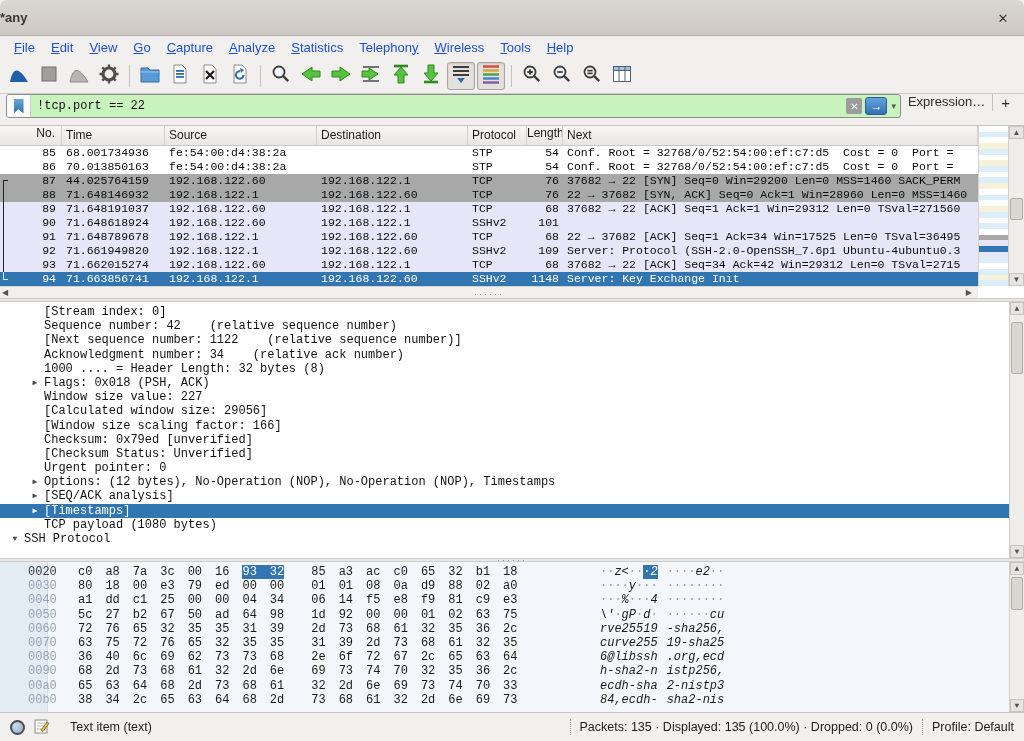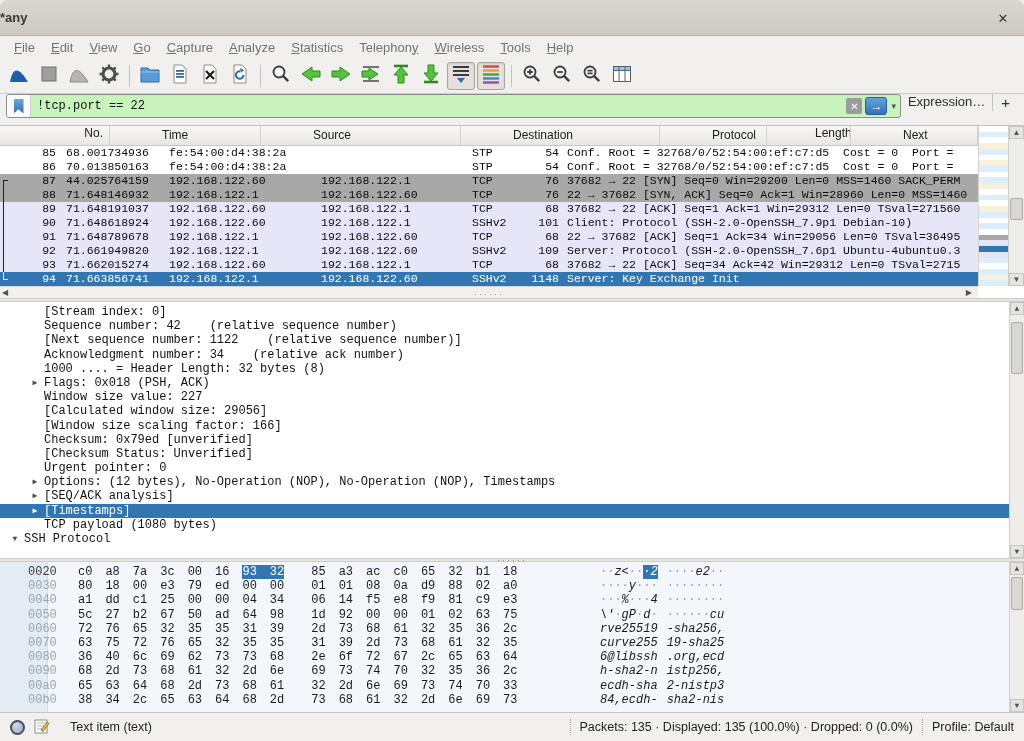--- a/index.html
+++ b/index.html
@@ -8,21 +8,21 @@
 
   
   .titlebar { height:36px; background:linear-gradient(#dad6d2,#cdc8c3); border-bottom:1px solid #b3aea8;
               border-radius:7px 7px 0 0; display:flex; align-items:center; justify-content:flex-start; position:relative; }
   .title-text { font-size:13px; font-weight:bold; color:#3a3733; }
   .close-btn { position:absolute; right:12px; top:9px; width:18px; height:18px; display:flex; align-items:center;
                justify-content:center; font-size:13px; color:#3a3733; cursor:default; }
 
   
   .menubar { height:22px; display:flex; align-items:center; padding-left:6px; background:#f1f0ee; }
-  .menu-item { font-size:13px; color:#737373; padding:2px 8px; white-space:nowrap; }
+  .menu-item { font-size:13px; color:#1d4ed8; padding:2px 8px; white-space:nowrap; }
   .menu-item .u { text-decoration:underline; }
 
   
   .toolbar { height:36px; display:flex; align-items:center; padding-left:4px; background:#f1f0ee;
              border-bottom:1px solid #cfccc8; }
   .tbtn { width:28px; height:28px; display:flex; align-items:center; justify-content:center; margin:0 1px; border-radius:3px; }
   .tbtn.active { border:1px solid #a8a49f; background:#e4e1dd; box-shadow:inset 0 1px 2px rgba(0,0,0,.12); }
   .tsep { width:1px; height:22px; background:#c6c3bf; margin:0 5px; }
 
   
@@ -44,21 +44,21 @@
   .caret-btn { font-size:9px; color:#555; padding:0 4px 0 1px; }
   .expression-label { font-size:13px; color:#2d2d2d; white-space:nowrap; }
   .plus-btn { font-size:15px; color:#2d2d2d; padding:0 8px; border-left:1px solid #c6c3bf; }
 
   
   .plist { height:172px; display:flex; background:#fff; }
   .plist-main { flex:1; display:flex; flex-direction:column; overflow:hidden; }
   .plist-header { height:20px; display:flex; background:linear-gradient(#f8f7f6,#e9e7e4);
                   border-bottom:1px solid #c9c6c2; flex:none; }
   .hcell { font-size:12px; color:#1c1c1c; padding:2px 0 0 4px; border-right:1px solid #d3d0cc;
-           white-space:nowrap; overflow:hidden; flex:none;margin-left:48px; }
+           white-space:nowrap; overflow:hidden; flex:none; }
   .rows { flex:none; height:140px; overflow:hidden; }
   .prow { height:14px; display:flex; font-family:"Liberation Mono","DejaVu Sans Mono",monospace;
           font-size:11.5px; line-height:14px; color:#0a0a0a; }
   .pcell { white-space:pre; overflow:hidden; flex:none; padding-left:4px; }
   .c0 { width:62px; text-align:right; padding:0 6px 0 0; position:relative; }
   .c1 { width:103px; } .c2 { width:152px; } .c3 { width:151px; } .c4 { width:59px; } 
   .c5 { width:36px; text-align:right; padding:0 4px 0 0; }
   .c6 { flex:1 1 auto; }
   .prow.white { background:#ffffff; }
   .prow.gray { background:#a8a8a8; }
@@ -361,30 +361,29 @@
             <div class="pcell c5">68</div>
             <div class="pcell c6">37682 → 22 [ACK] Seq=1 Ack=1 Win=29312 Len=0 TSval=271560</div>
           </div>
           <div class="prow lav">
             <div class="pcell c0">90<div class="bracket mid"></div></div>
             <div class="pcell c1">71.648618924</div>
             <div class="pcell c2">192.168.122.60</div>
             <div class="pcell c3">192.168.122.1</div>
             <div class="pcell c4">SSHv2</div>
             <div class="pcell c5">101</div>
-            <div class="pcell c6">Client: Protocol (SSH-2.0-OpenSSH_7.9p1 Debian-10)</div>
           </div>
           <div class="prow lav">
             <div class="pcell c0">91<div class="bracket mid"></div></div>
             <div class="pcell c1">71.648789678</div>
             <div class="pcell c2">192.168.122.1</div>
             <div class="pcell c3">192.168.122.60</div>
             <div class="pcell c4">TCP</div>
             <div class="pcell c5">68</div>
-            <div class="pcell c6">22 → 37682 [ACK] Seq=1 Ack=34 Win=29056 Len=0 TSval=36495</div>
+            <div class="pcell c6">22 → 37682 [ACK] Seq=1 Ack=34 Win=17525 Len=0 TSval=36495</div>
           </div>
           <div class="prow lav">
             <div class="pcell c0">92<div class="bracket mid"></div></div>
             <div class="pcell c1">71.661949820</div>
             <div class="pcell c2">192.168.122.1</div>
             <div class="pcell c3">192.168.122.60</div>
             <div class="pcell c4">SSHv2</div>
             <div class="pcell c5">109</div>
             <div class="pcell c6">Server: Protocol (SSH-2.0-OpenSSH_7.6p1 Ubuntu-4ubuntu0.3</div>
           </div>

